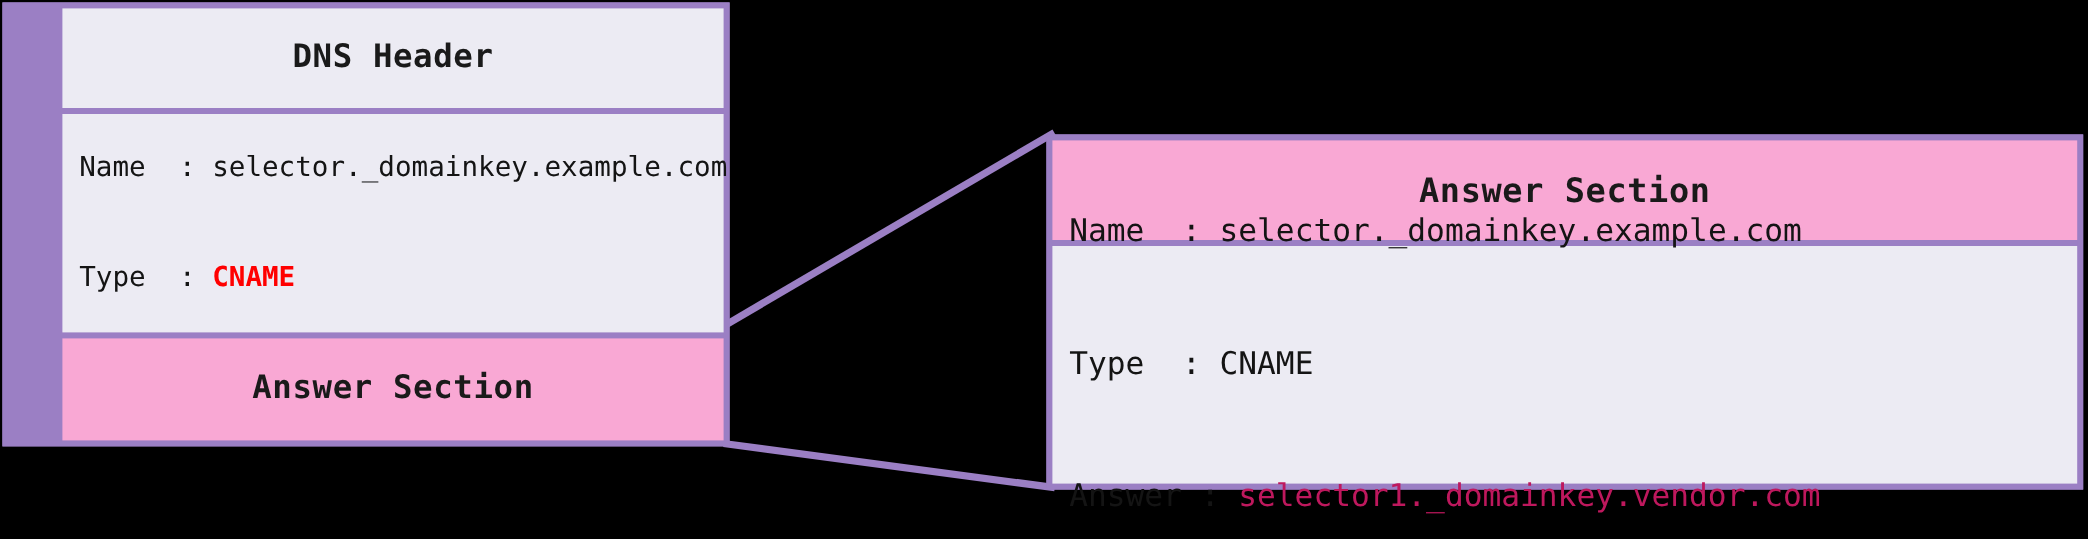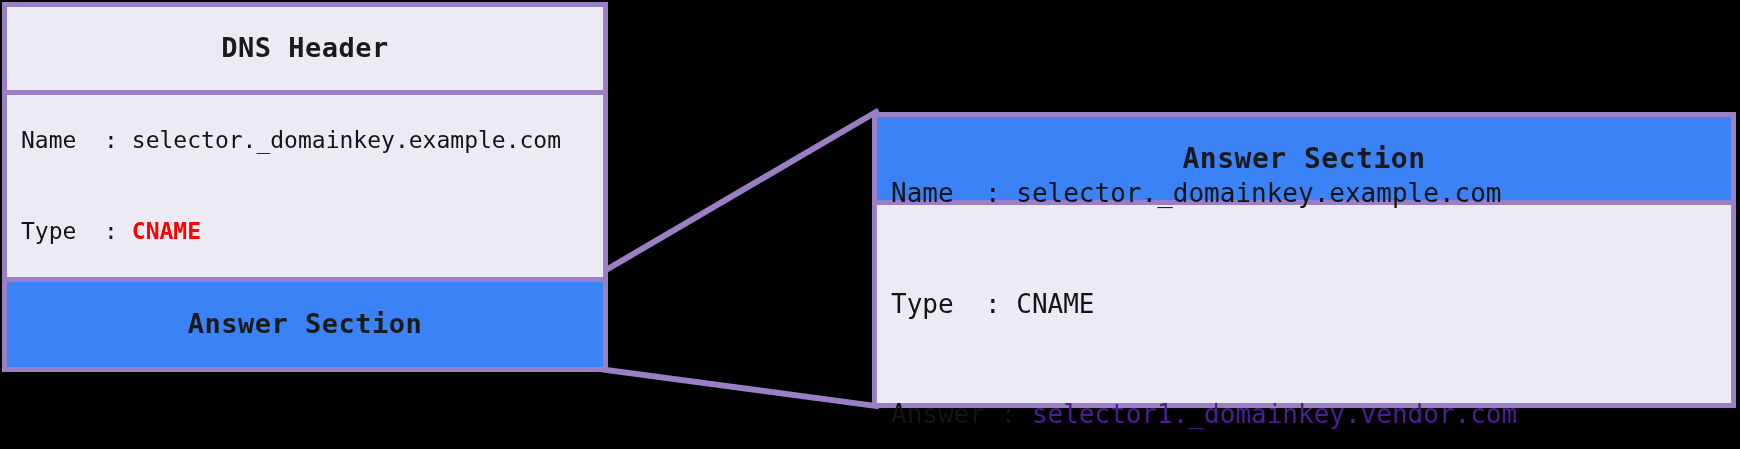--- a/index.html
+++ b/index.html
@@ -40,21 +40,21 @@
     gap: 5px;
   }
 
   .row {
     background: #ecebf3;
     box-sizing: border-box;
     display: flex;
     flex-direction: column;
     justify-content: center;
   }
-  .row.shaded { background: #3b82f6; }
+  .row.shaded { background: #f9a8d4; }
 
   .row-title {
     text-align: center;
     font-weight: bold;
     color: #1a1a1a;
     font-size: 27px;
     letter-spacing: 0.5px;
     line-height: 1.2;
   }
 
@@ -63,28 +63,29 @@
     color: #141414;
     font-size: 23px;
     line-height: 1.32;
     white-space: pre;
   }
   .kv-line { white-space: pre; }
   .kv-key   { color: #141414; }
   .kv-sep   { color: #141414; }
   .kv-val   { color: #141414; }
   .kv-val.accent { color: #ff0000; font-weight: bold; }
-  .kv-val.accent-plain { color: #4c1d95; font-weight: normal; }
+  .kv-val.accent-plain { color: #be185d; font-weight: normal; }
 
   
   #left-panel {
     left: 2px;
     top: 2px;
     width: 606px;
     height: 370px;
+    padding-left: 45px;
   }
   #left-panel .r1 { height: 83px; justify-content: center; }
   #left-panel .r2 { height: 182px; }
   #left-panel .r3 { height: 85px; justify-content: center; }
   #left-panel .r2 .row-title { margin-top: 10px; margin-bottom: 12px; }
 
   
   #right-panel {
     left: 872px;
     top: 112px;

